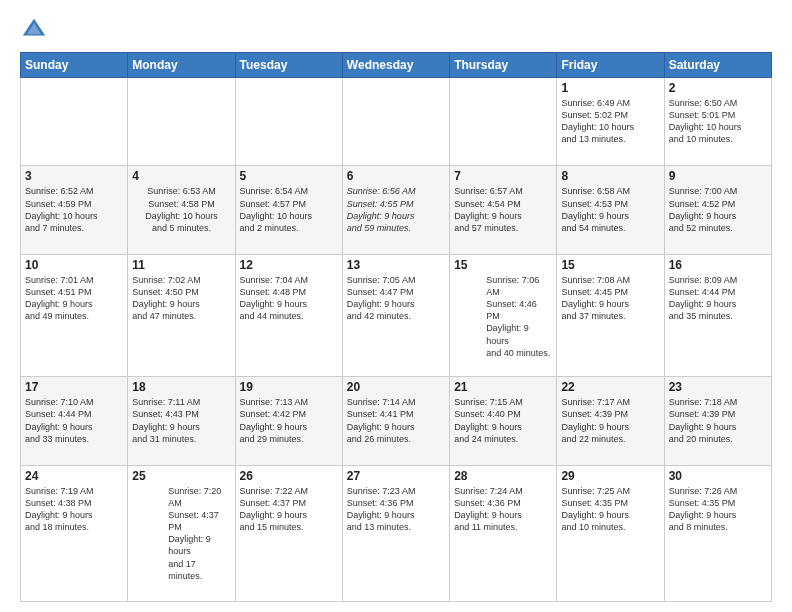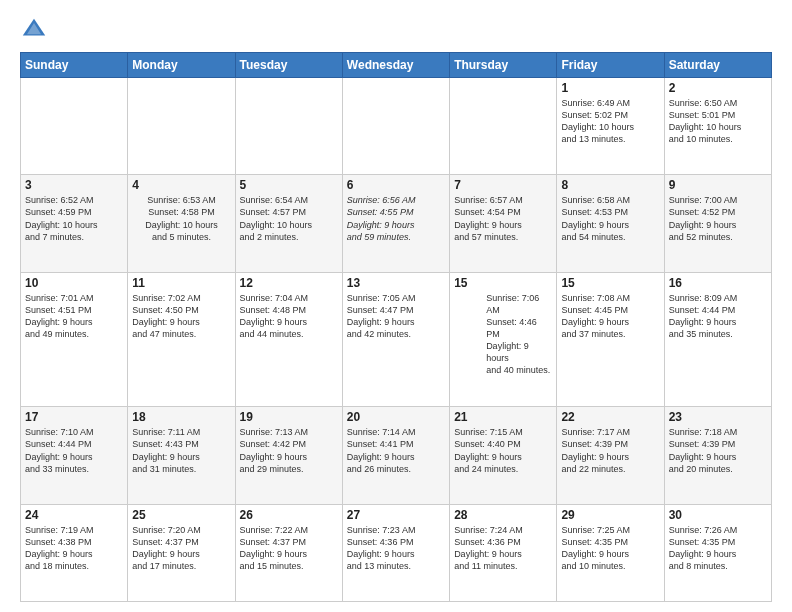--- a/index.html
+++ b/index.html
@@ -314,21 +314,21 @@
         <tr>
           <td>
             <span class="day-number">24</span>
             <div class="day-info" style="white-space: pre-line;">Sunrise: 7:19 AM
 Sunset: 4:38 PM
 Daylight: 9 hours
 and 18 minutes.</div>
           </td>
           <td>
             <span class="day-number">25</span>
-            <div class="day-info" style="white-space: pre-line;">Sunrise: 7:20 AM
+            <div class="day-info" style="white-space: pre-line; margin-left: 36px;">Sunrise: 7:20 AM
 Sunset: 4:37 PM
 Daylight: 9 hours
 and 17 minutes.</div>
           </td>
           <td>
             <span class="day-number">26</span>
             <div class="day-info" style="white-space: pre-line;">Sunrise: 7:22 AM
 Sunset: 4:37 PM
 Daylight: 9 hours
 and 15 minutes.</div>

